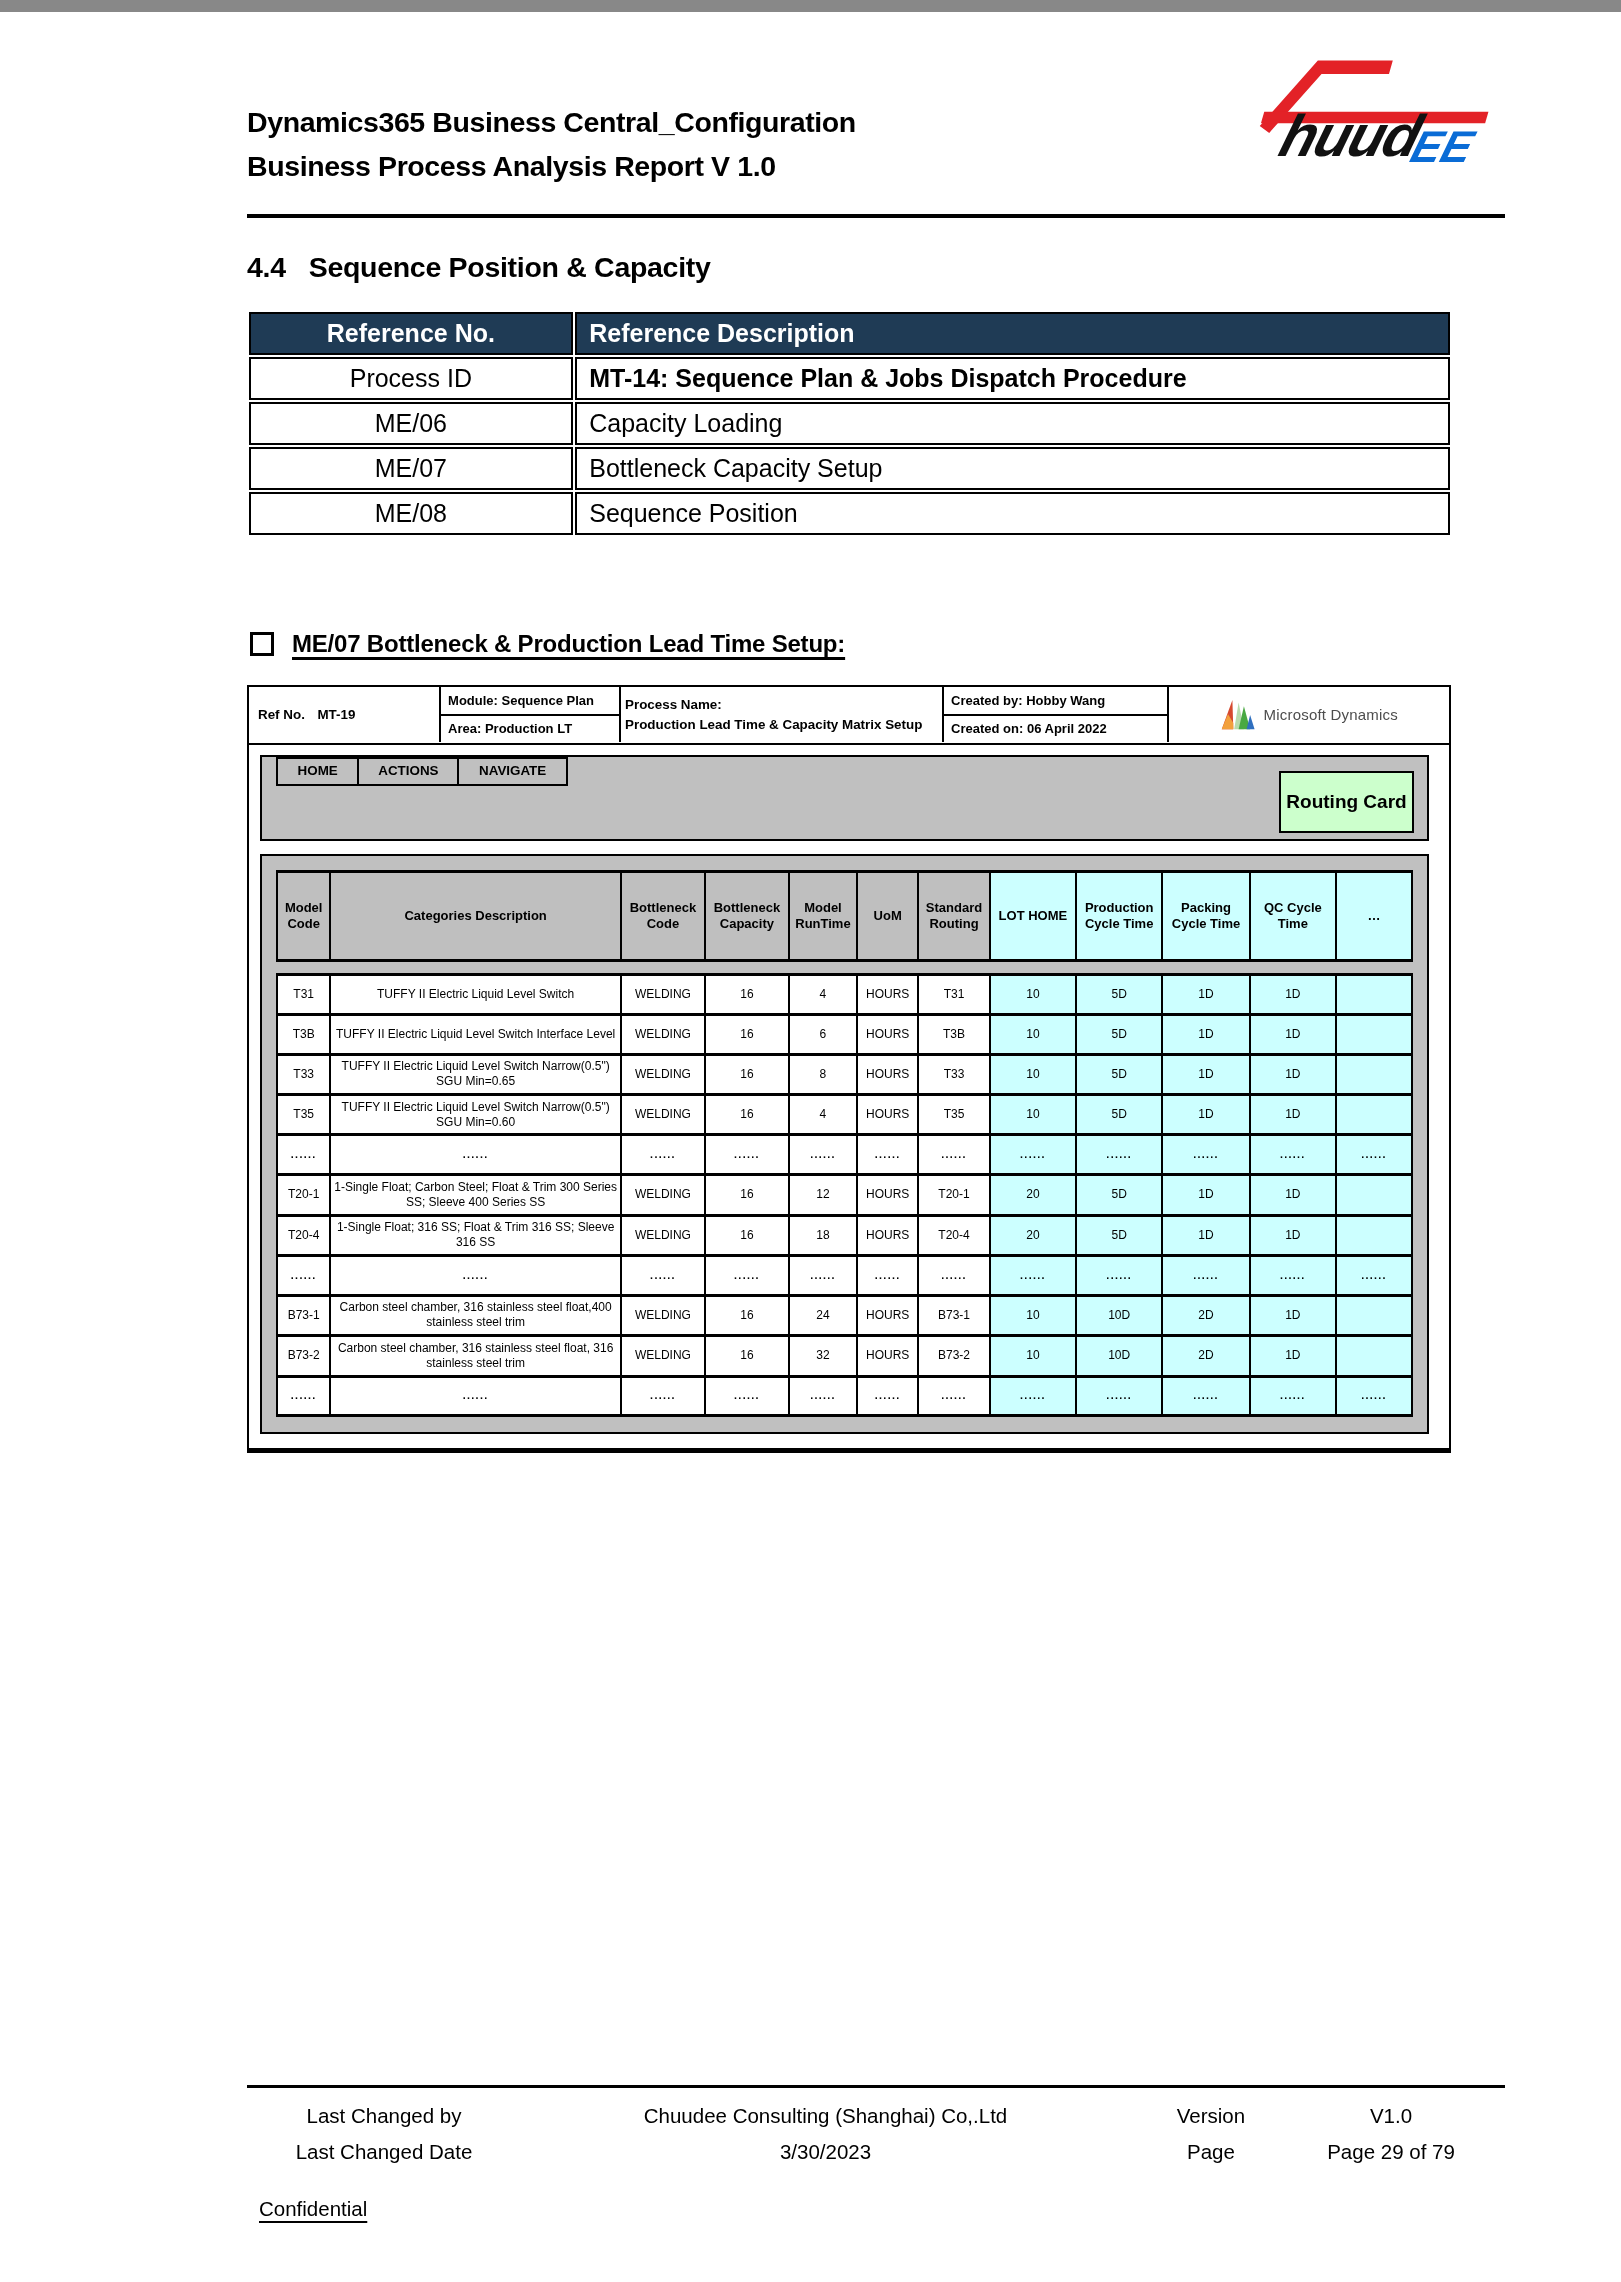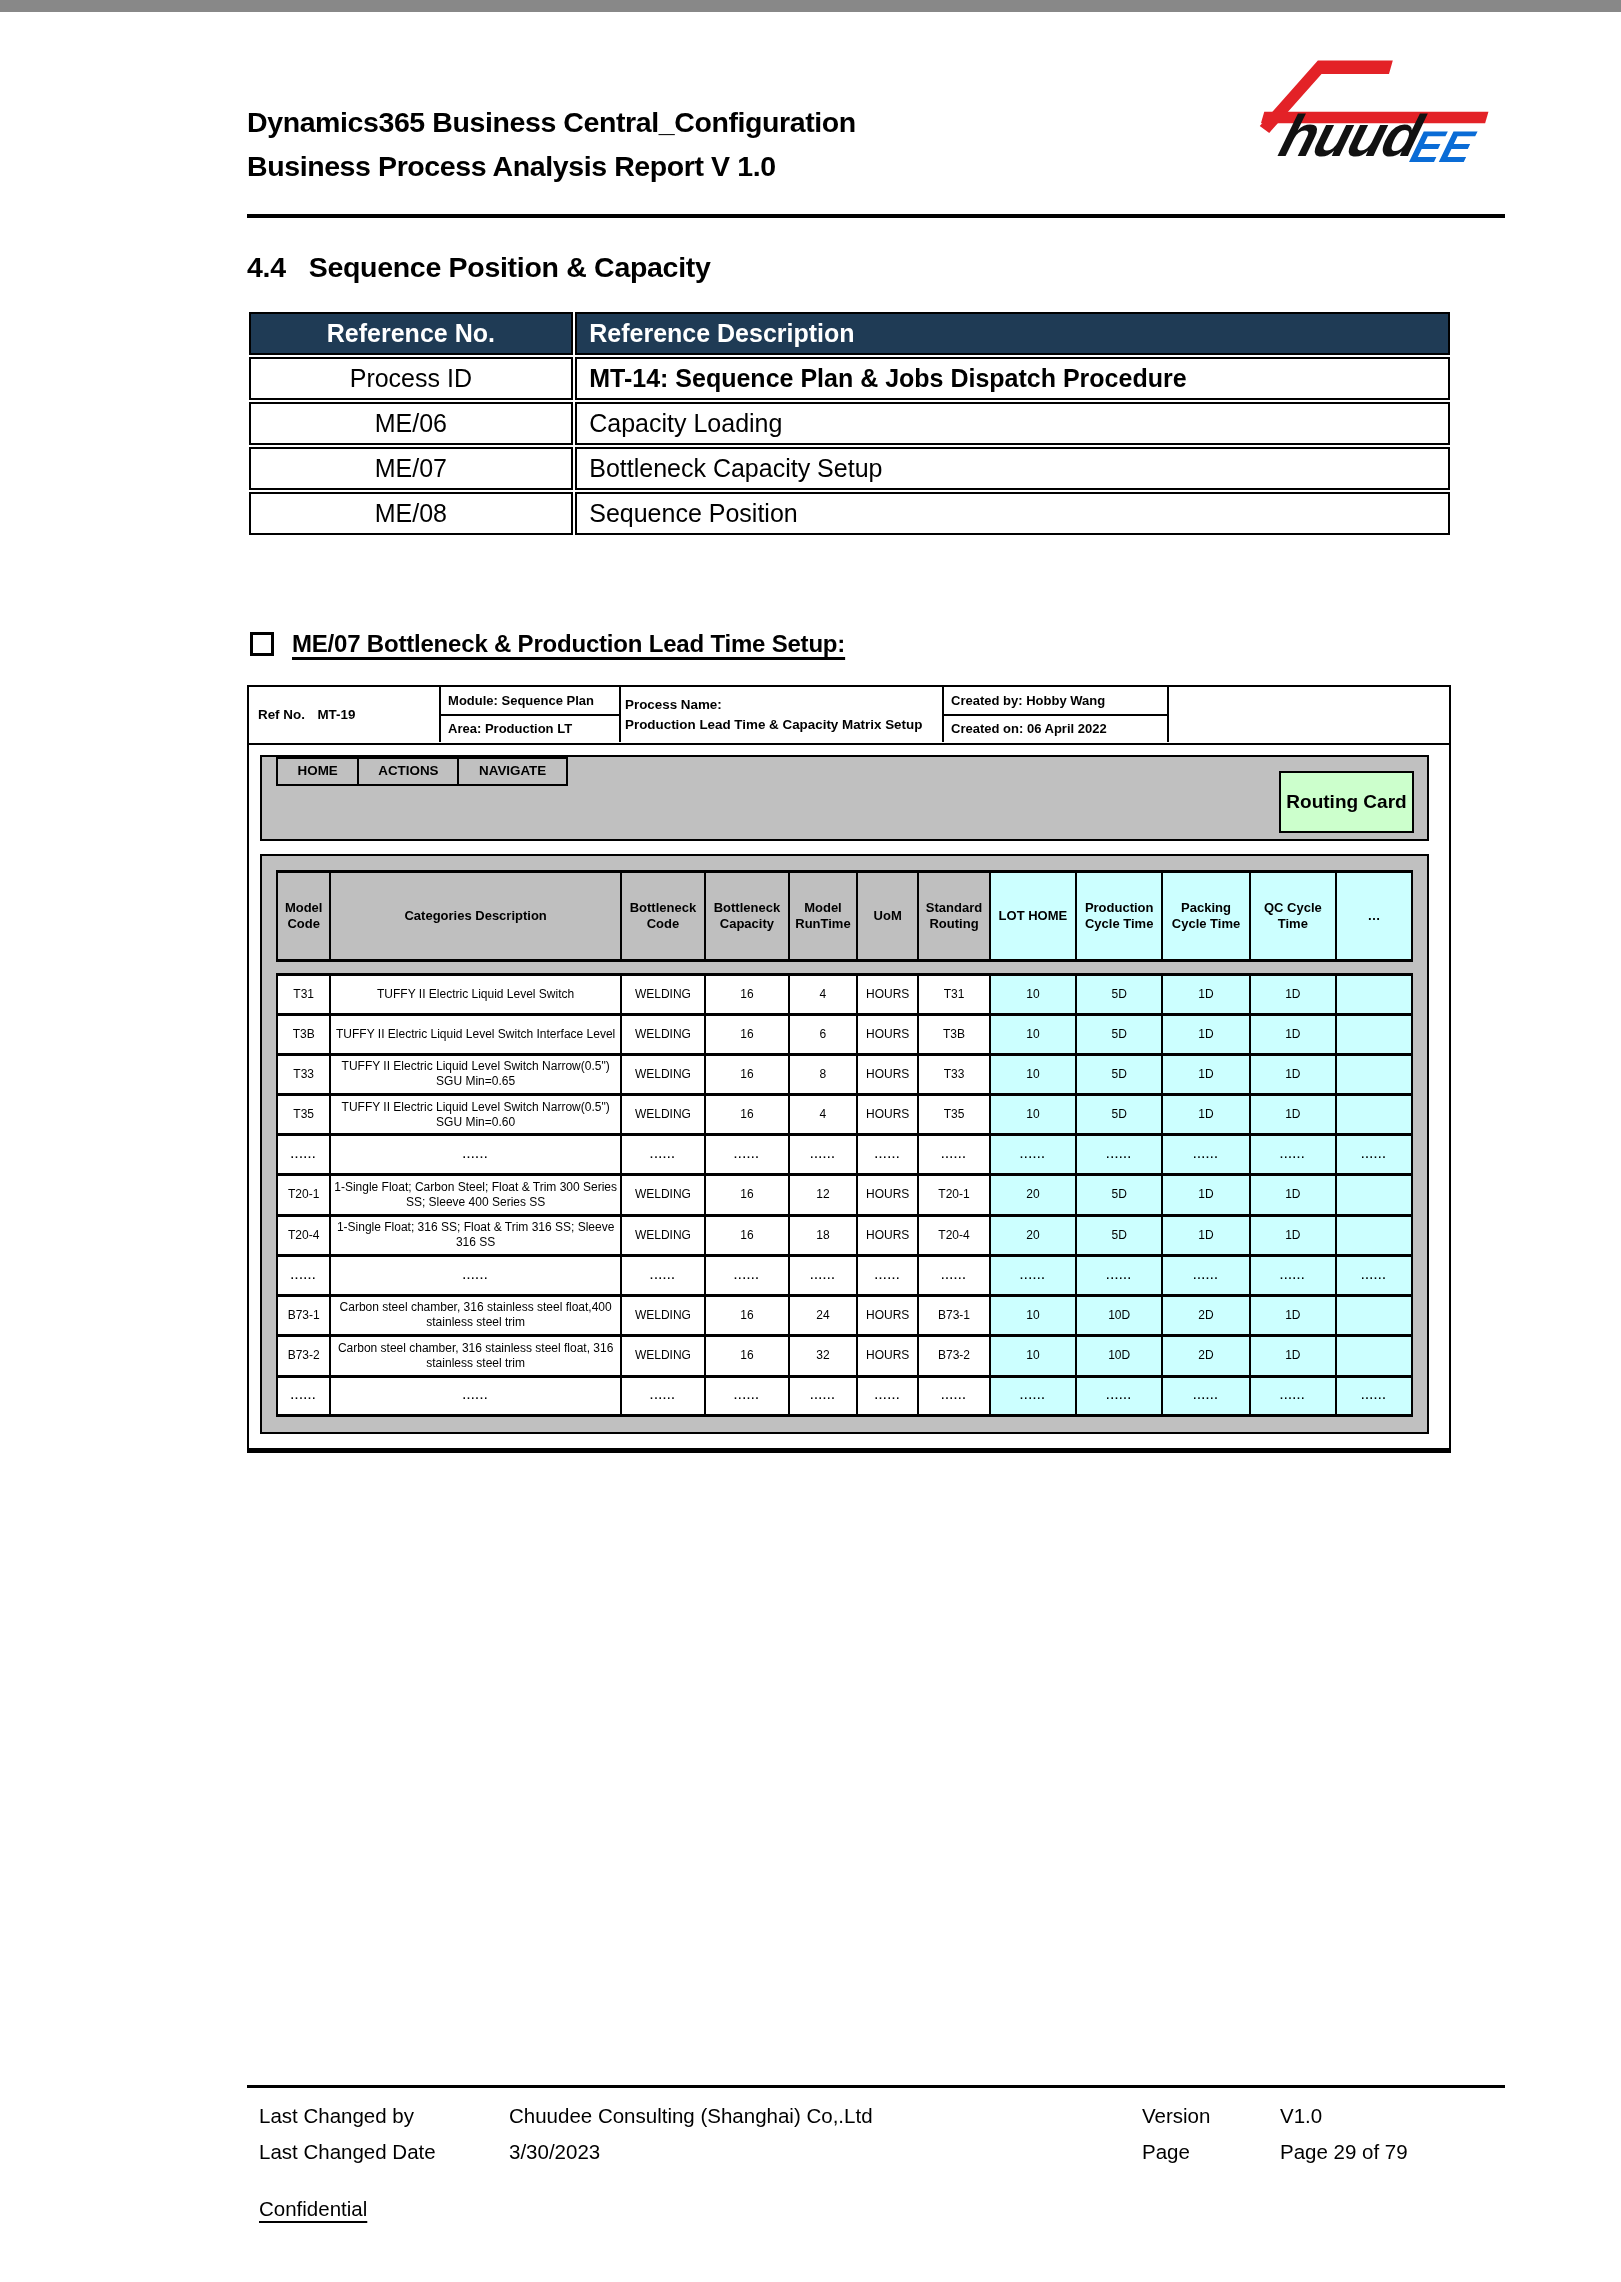--- a/index.html
+++ b/index.html
@@ -67,21 +67,21 @@
   .grid th, .grid td { border:3.6px solid #000; border-left-width:2.7px; border-right-width:2.7px;
     text-align:center; vertical-align:middle; overflow:hidden; }
   .grid th { background:#BFBFBF; font-size:13px; font-weight:bold; line-height:16px; height:89px; padding:1.8px; }
   .grid td { background:#fff; font-size:12px; line-height:15px; padding:1.8px 2.7px; height:36px; }
   .grid th.cyan, .grid td.cyan { background:#CCFFFF; }
   .grid tr.dots-row td { font-size:10.7px; font-weight:bold; letter-spacing:1.3px; }
 
   
   .footer-rule { position:absolute; left:247px; top:2073px; width:1258px; height:2.7px; background:#000; }
   .footer { position:absolute; left:259px; top:2086px; width:1243px; display:grid;
-    grid-template-columns:250px 633px 138px 1fr; font-size:20.5px; line-height:36px; }
+    grid-template-columns:250px 633px 138px 1fr; font-size:20.5px; line-height:36px;text-align:center; }
   .confidential { position:absolute; left:259px; top:2185px; font-size:20.5px;
     text-decoration:underline; text-decoration-thickness:2.2px; text-underline-offset:4.5px; }
 </style>
 </head>
 <body>
 
 <div class="page">
 
   <div class="doc-header">
     <div>Dynamics365 Business Central_Configuration</div>
@@ -150,20 +150,30 @@
         <div class="half">Area: Production LT</div>
       </div>
       <div class="ss-cell ss-process">
         <div>Process Name:</div>
         <div>Production Lead Time &amp; Capacity Matrix Setup</div>
       </div>
       <div class="ss-cell ss-twoline ss-created">
         <div class="half">Created by: Hobby Wang</div>
         <div class="half">Created on: 06 April 2022</div>
       </div>
+      <div class="ss-cell ss-logo">
+        <svg width="39" height="36" viewBox="0 0 44 40">
+          <polygon points="2,36 14,3 15,36" fill="#D6492F"></polygon>
+          <polygon points="2,36 9,19 15,29 15,36" fill="#F2A03D"></polygon>
+          <polygon points="16,36 21,6 27,36" fill="#B8DBAD"></polygon>
+          <polygon points="21,36 27,10 34,36" fill="#49A942"></polygon>
+          <polygon points="30,36 34,20 39,36" fill="#2F6FBF"></polygon>
+        </svg>
+        <span class="ms-text">Microsoft Dynamics</span>
+      </div>
     </div>
 
     <div class="ss-ribbon">
       <div class="ribbon-tabs">
           <div class="ribbon-tab">HOME</div>
           <div class="ribbon-tab">ACTIONS</div>
           <div class="ribbon-tab">NAVIGATE</div>
         </div>
       <div class="routing-btn">Routing Card</div>
     </div>

